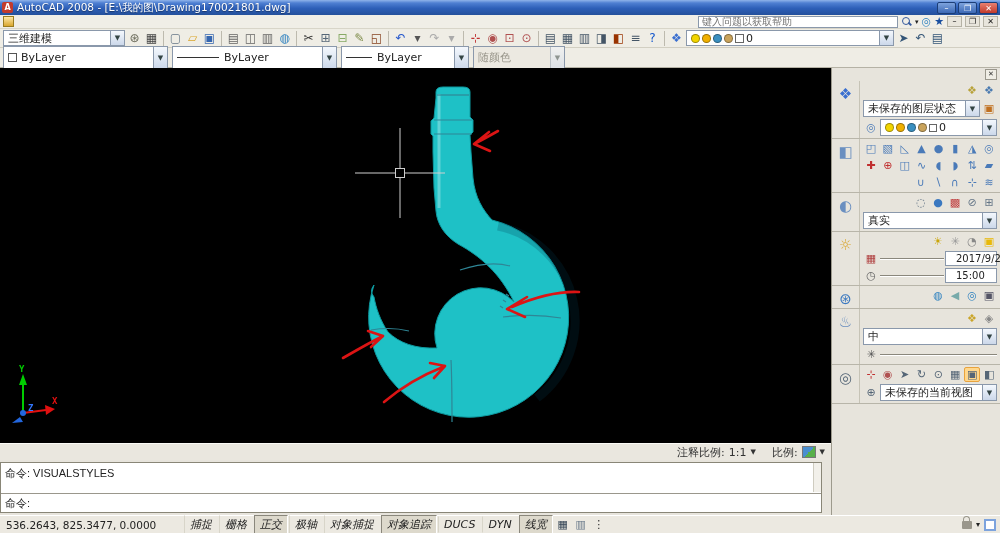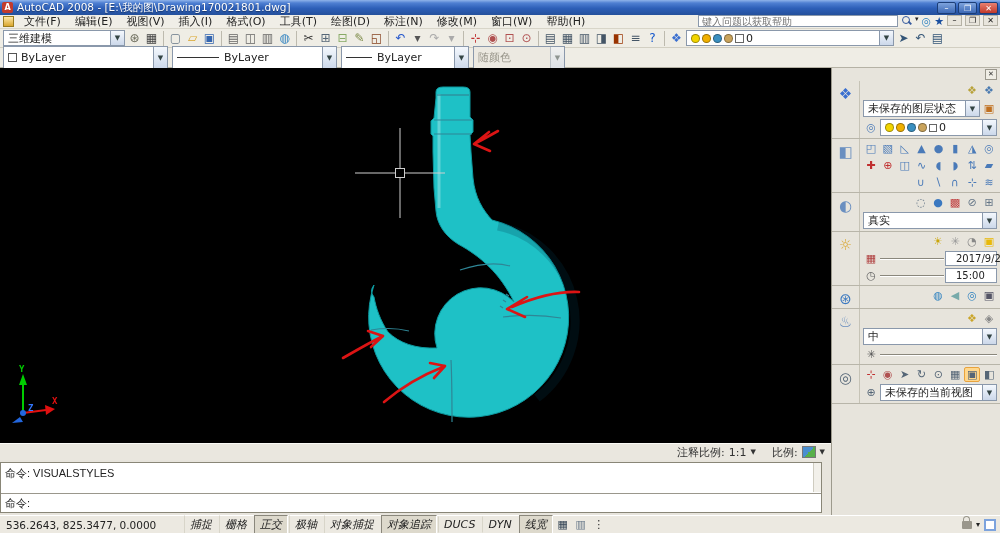--- a/index.html
+++ b/index.html
@@ -16,21 +16,21 @@
   #titlebar .winbtns { margin-left:auto; display:flex; gap:2px; }
   #titlebar .winbtns span { width:19px; height:12px; font-size:8px; line-height:11px; text-align:center; color:#fff;
     border:1px solid #1c3e77; border-radius:2px; background:linear-gradient(#7da3dd,#3c69b6); }
   #titlebar .winbtns span.close { background:linear-gradient(#e98070,#c0392b); }
 
   
   #menubar { height:14px; display:flex; align-items:center; background:#f0eee7; border-bottom:1px solid #d8d5c9; padding:0 2px; }
   #menubar .docicon { width:11px; height:11px; margin:0 3px 0 1px; background:linear-gradient(#ffe9a8,#d9a62e); border:1px solid #9a7c20; }
   #menubar .menus { display:flex; height:100%; align-items:center; }
   #menubar .menus span { padding:0 7px; height:100%; display:flex; align-items:center; white-space:nowrap; font-size:11px; }
-  #menubar .helpbox { margin-left:auto; display:flex; align-items:flex-start; gap:3px; }
+  #menubar .helpbox { margin-left:auto; display:flex; align-items:center; gap:3px; }
   #menubar input { width:200px; height:12px; font-size:10px; border:1px solid #8a98ab; padding:0 3px; color:#555;
     font-family:"DejaVu Sans",sans-serif; }
   .mag { position:relative; width:11px; height:11px; display:inline-block; }
   .mag::before { content:""; position:absolute; left:1px; top:1px; width:6px; height:6px; border:1.5px solid #355a9e; border-radius:50%; }
   .mag::after { content:""; position:absolute; left:7px; top:7px; width:4px; height:1.5px; background:#355a9e; transform:rotate(45deg); }
   #menubar .mini { width:15px; height:11px; font-size:8px; line-height:10px; text-align:center; border:1px solid #b5b2a5; background:#e8e5dc; }
 
   
   #toolbar1 { height:19px; display:flex; align-items:center; background:#efede5; border-bottom:1px solid #d2cfc2; padding:0 3px; gap:1px; }
   .combo { display:flex; align-items:center; background:#fff; border:1px solid #8a98ab; height:16px; font-size:11px; padding:0 0 0 4px; }
@@ -105,33 +105,20 @@
     <span class="ttl">AutoCAD 2008 - [E:\我的图\Drawing170021801.dwg]</span>
     <span class="winbtns">
         <span class="wbtn">–</span>
         <span class="wbtn">❐</span>
         <span class="wbtn close">✕</span>
       </span>
   </div>
 
   <div id="menubar">
     <span class="docicon"></span>
-    <span class="menus">
-        <span class="menu">文件(F)</span>
-        <span class="menu">编辑(E)</span>
-        <span class="menu">视图(V)</span>
-        <span class="menu">插入(I)</span>
-        <span class="menu">格式(O)</span>
-        <span class="menu">工具(T)</span>
-        <span class="menu">绘图(D)</span>
-        <span class="menu">标注(N)</span>
-        <span class="menu">修改(M)</span>
-        <span class="menu">窗口(W)</span>
-        <span class="menu">帮助(H)</span>
-      </span>
     <span class="helpbox">
       <input placeholder="键入问题以获取帮助" style="">
       <span class="mag"></span>
       <span style="font-size:7px;">▾</span>
       <span style="color:#2a7fbf;">◎</span>
       <span style="color:#1a4fa0;">★</span>
       <span class="mini">–</span>
       <span class="mini">❐</span>
       <span class="mini">✕</span>
     </span>

